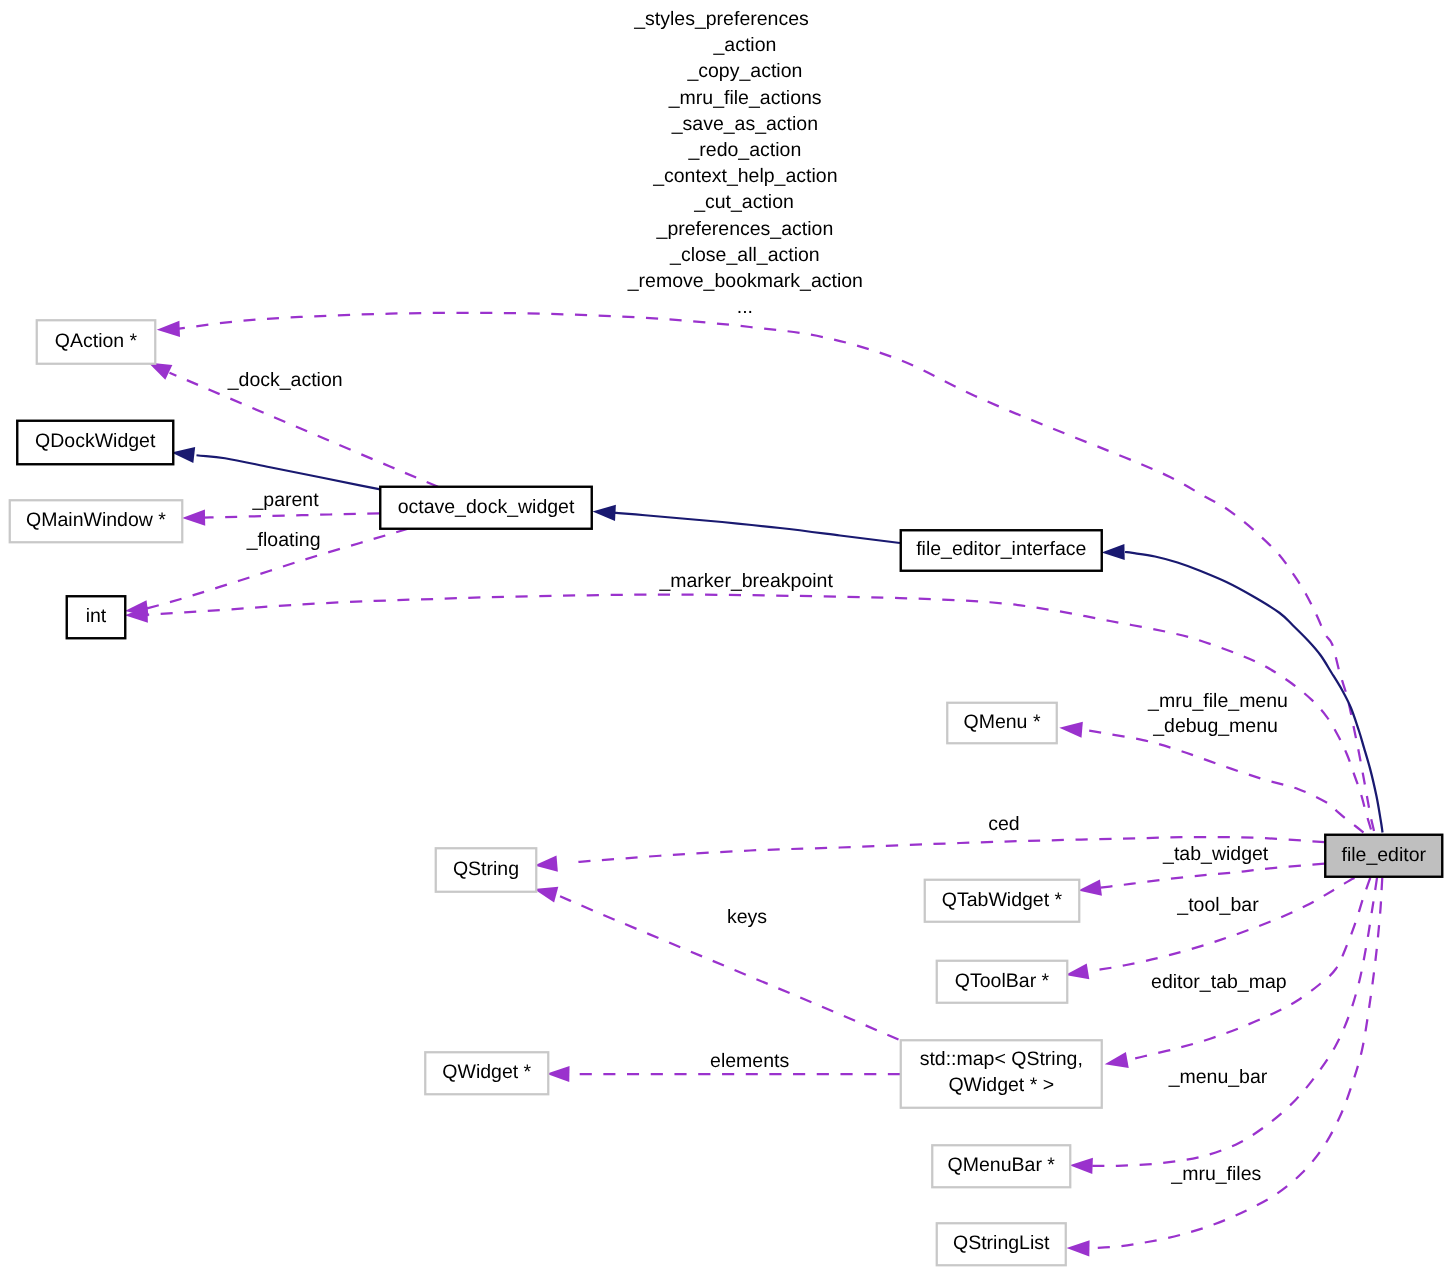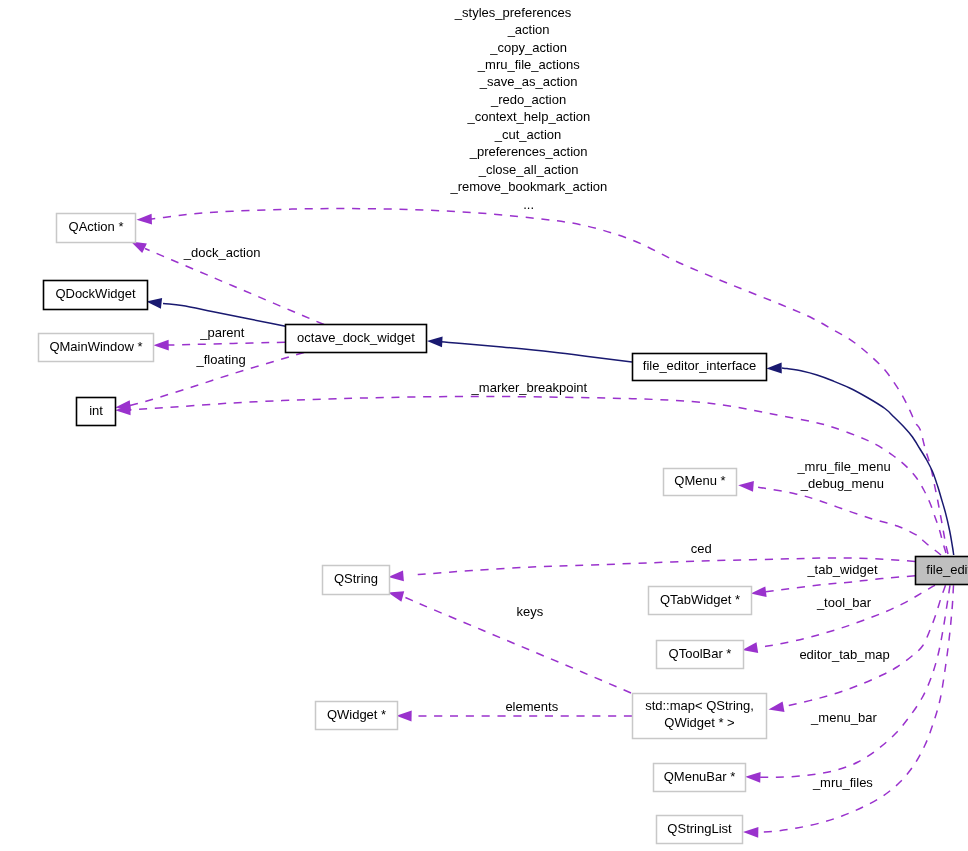--- a/index.html
+++ b/index.html
@@ -1,19 +1,19 @@
 <!DOCTYPE html>
 <html><head>
 <meta charset="utf-8">
 <title>file_editor collaboration diagram</title>
 <style>
   html,body{margin:0;padding:0;background:#ffffff;}
   body{width:968px;height:851px;overflow:hidden;
        font-family:"Liberation Sans",sans-serif;}
-  #diagram{position:relative;width:782px;height:851px;background:#ffffff;padding-left:32px;}
+  #diagram{position:relative;width:782px;height:851px;background:#ffffff;}
   svg{display:block;}
   text{font-family:"Liberation Sans",sans-serif;font-size:13px;fill:#000000;}
   .attr-line,.edge-label,.node-label{font-size:13px;}
   .usage{stroke:#9a32cd;stroke-width:1.5;fill:none;stroke-dasharray:8.1,7.7;}
   .inherit{stroke:#191970;stroke-width:1.5;fill:none;}
   .arrow-usage{fill:#9a32cd;stroke:none;}
   .arrow-inherit{fill:#191970;stroke:none;}
   .box-dark{fill:#ffffff;stroke:#000000;stroke-width:1.6;}
   .box-light{fill:#ffffff;stroke:#c8c8c8;stroke-width:1.5;}
   .box-highlight{fill:#bfbfbf;stroke:#000000;stroke-width:1.6;}

